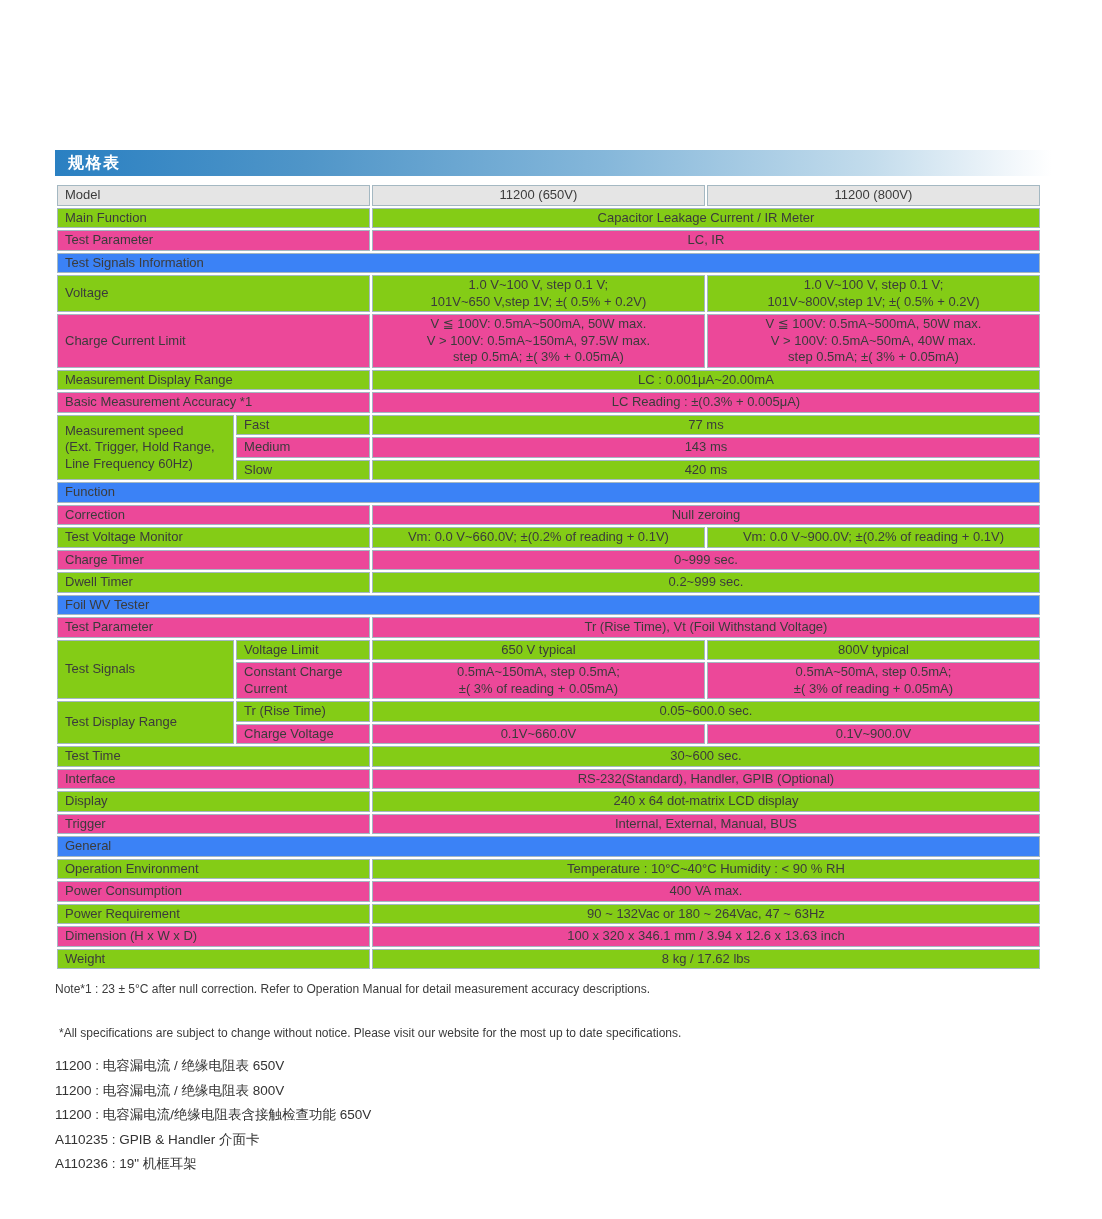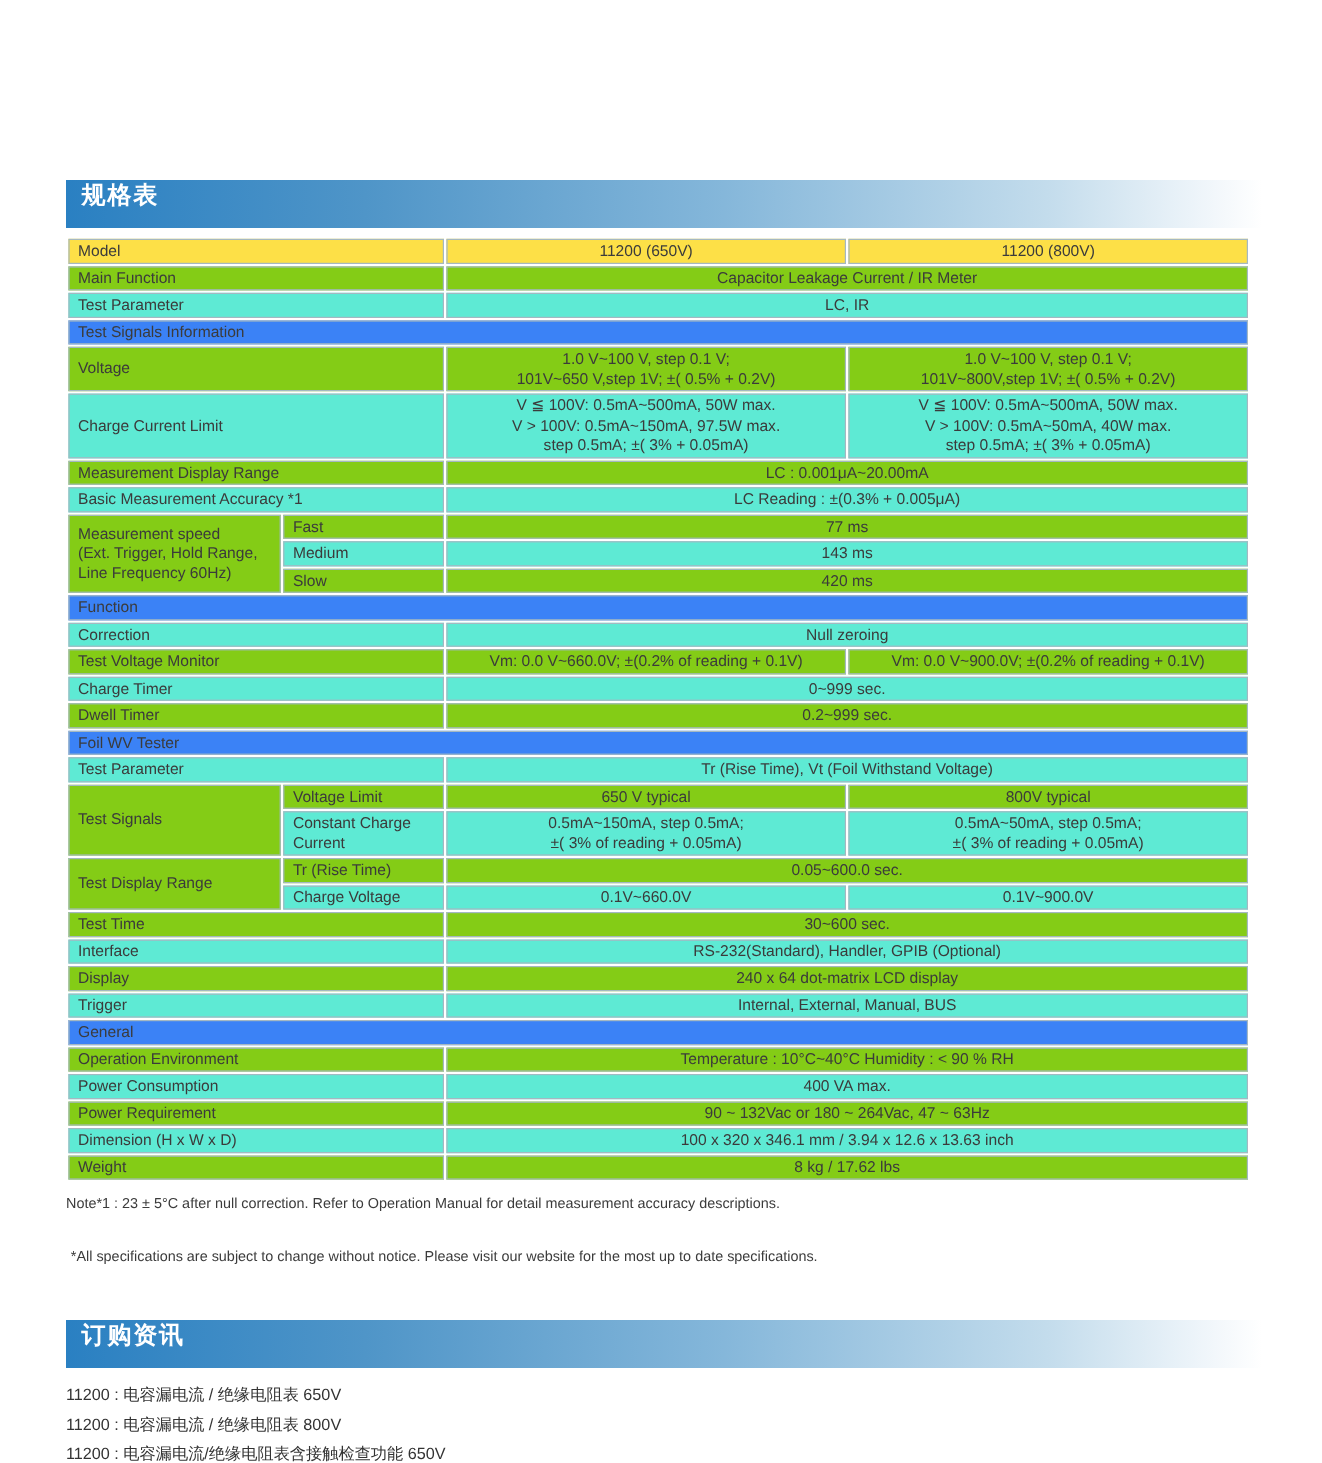--- a/index.html
+++ b/index.html
@@ -1,38 +1,38 @@
 <!DOCTYPE html>
 <html><head>
 <meta charset="utf-8">
 <style>
   html,body{margin:0;padding:0;background:#ffffff;}
   body{width:1102px;height:1219px;font-family:"Liberation Sans",sans-serif;color:#3b3b3b;-webkit-font-smoothing:antialiased;}
   .page{position:relative;width:1102px;height:1219px;overflow:hidden;}
   .content{position:absolute;top:150px;left:55px;width:997px;}
 
   .section-bar{
-    width:997px;height:40px;line-height:26px;box-sizing:border-box;
-    padding-left:13px;color:#ffffff;font-weight:bold;font-size:20px;letter-spacing:1.5px;
+    width:997px;height:26px;line-height:26px;box-sizing:border-box;
+    padding-left:13px;color:#ffffff;font-weight:bold;font-size:16px;letter-spacing:1.5px;
     background:linear-gradient(90deg,#2a80c2 0%,#4f95c8 25%,#85b7da 55%,#c3dcec 82%,#f2f7fb 96%,#ffffff 100%);
   }
 
   table.spec{border-collapse:separate;border-spacing:2px;width:987px;margin-top:7px;table-layout:fixed;}
   table.spec td{
     border:1px solid #a4b8c2;
     padding:1px 7px;
     font-size:13px;line-height:16.5px;
     overflow:hidden;
   }
   td.lab{text-align:left;}
   td.val{text-align:center;}
-  td.hd{background:#fde047;}
+  td.hd{background:#e5e5e5;}
   td.sec{background:#3b82f6;border-color:#8db6cf;}
   td.a{background:#84cc16;}
-  td.b{background:#5eead4;}
+  td.b{background:#ec4899;}
   .pre{white-space:pre-line;}
 
   .notes{margin-top:9px;font-size:12px;line-height:19.5px;color:#3b3b3b;}
   .notes .n2{padding-left:4px;margin-top:24px;}
 
   .order-bar{margin-top:43px;}
   .order-list{margin-top:11px;font-size:13.5px;color:#333333;}
   .order-list .order-item{line-height:24.5px;}
 </style>
 </head>
@@ -227,23 +227,20 @@
         <td colspan="2" class="val a">8 kg / 17.62 lbs</td>
       </tr>
     </tbody>
       </table>
 
     <div class="notes">
       <div class="n1">Note*1 : 23 ± 5°C after null correction. Refer to Operation Manual for detail measurement accuracy descriptions.</div>
       <div class="n2">*All specifications are subject to change without notice. Please visit our website for the most up to date specifications.</div>
     </div>
 
-    <div class="section-bar order-bar">
-      <span>订购资讯</span>
-    </div>
 
     <div class="order-list">
       <div class="order-item">11200 : 电容漏电流 / 绝缘电阻表 650V</div>
       <div class="order-item">11200 : 电容漏电流 / 绝缘电阻表 800V</div>
       <div class="order-item">11200 : 电容漏电流/绝缘电阻表含接触检查功能 650V</div>
       <div class="order-item">A110235 : GPIB &amp; Handler 介面卡</div>
       <div class="order-item">A110236 : 19" 机框耳架</div>
 
     </div>
 

